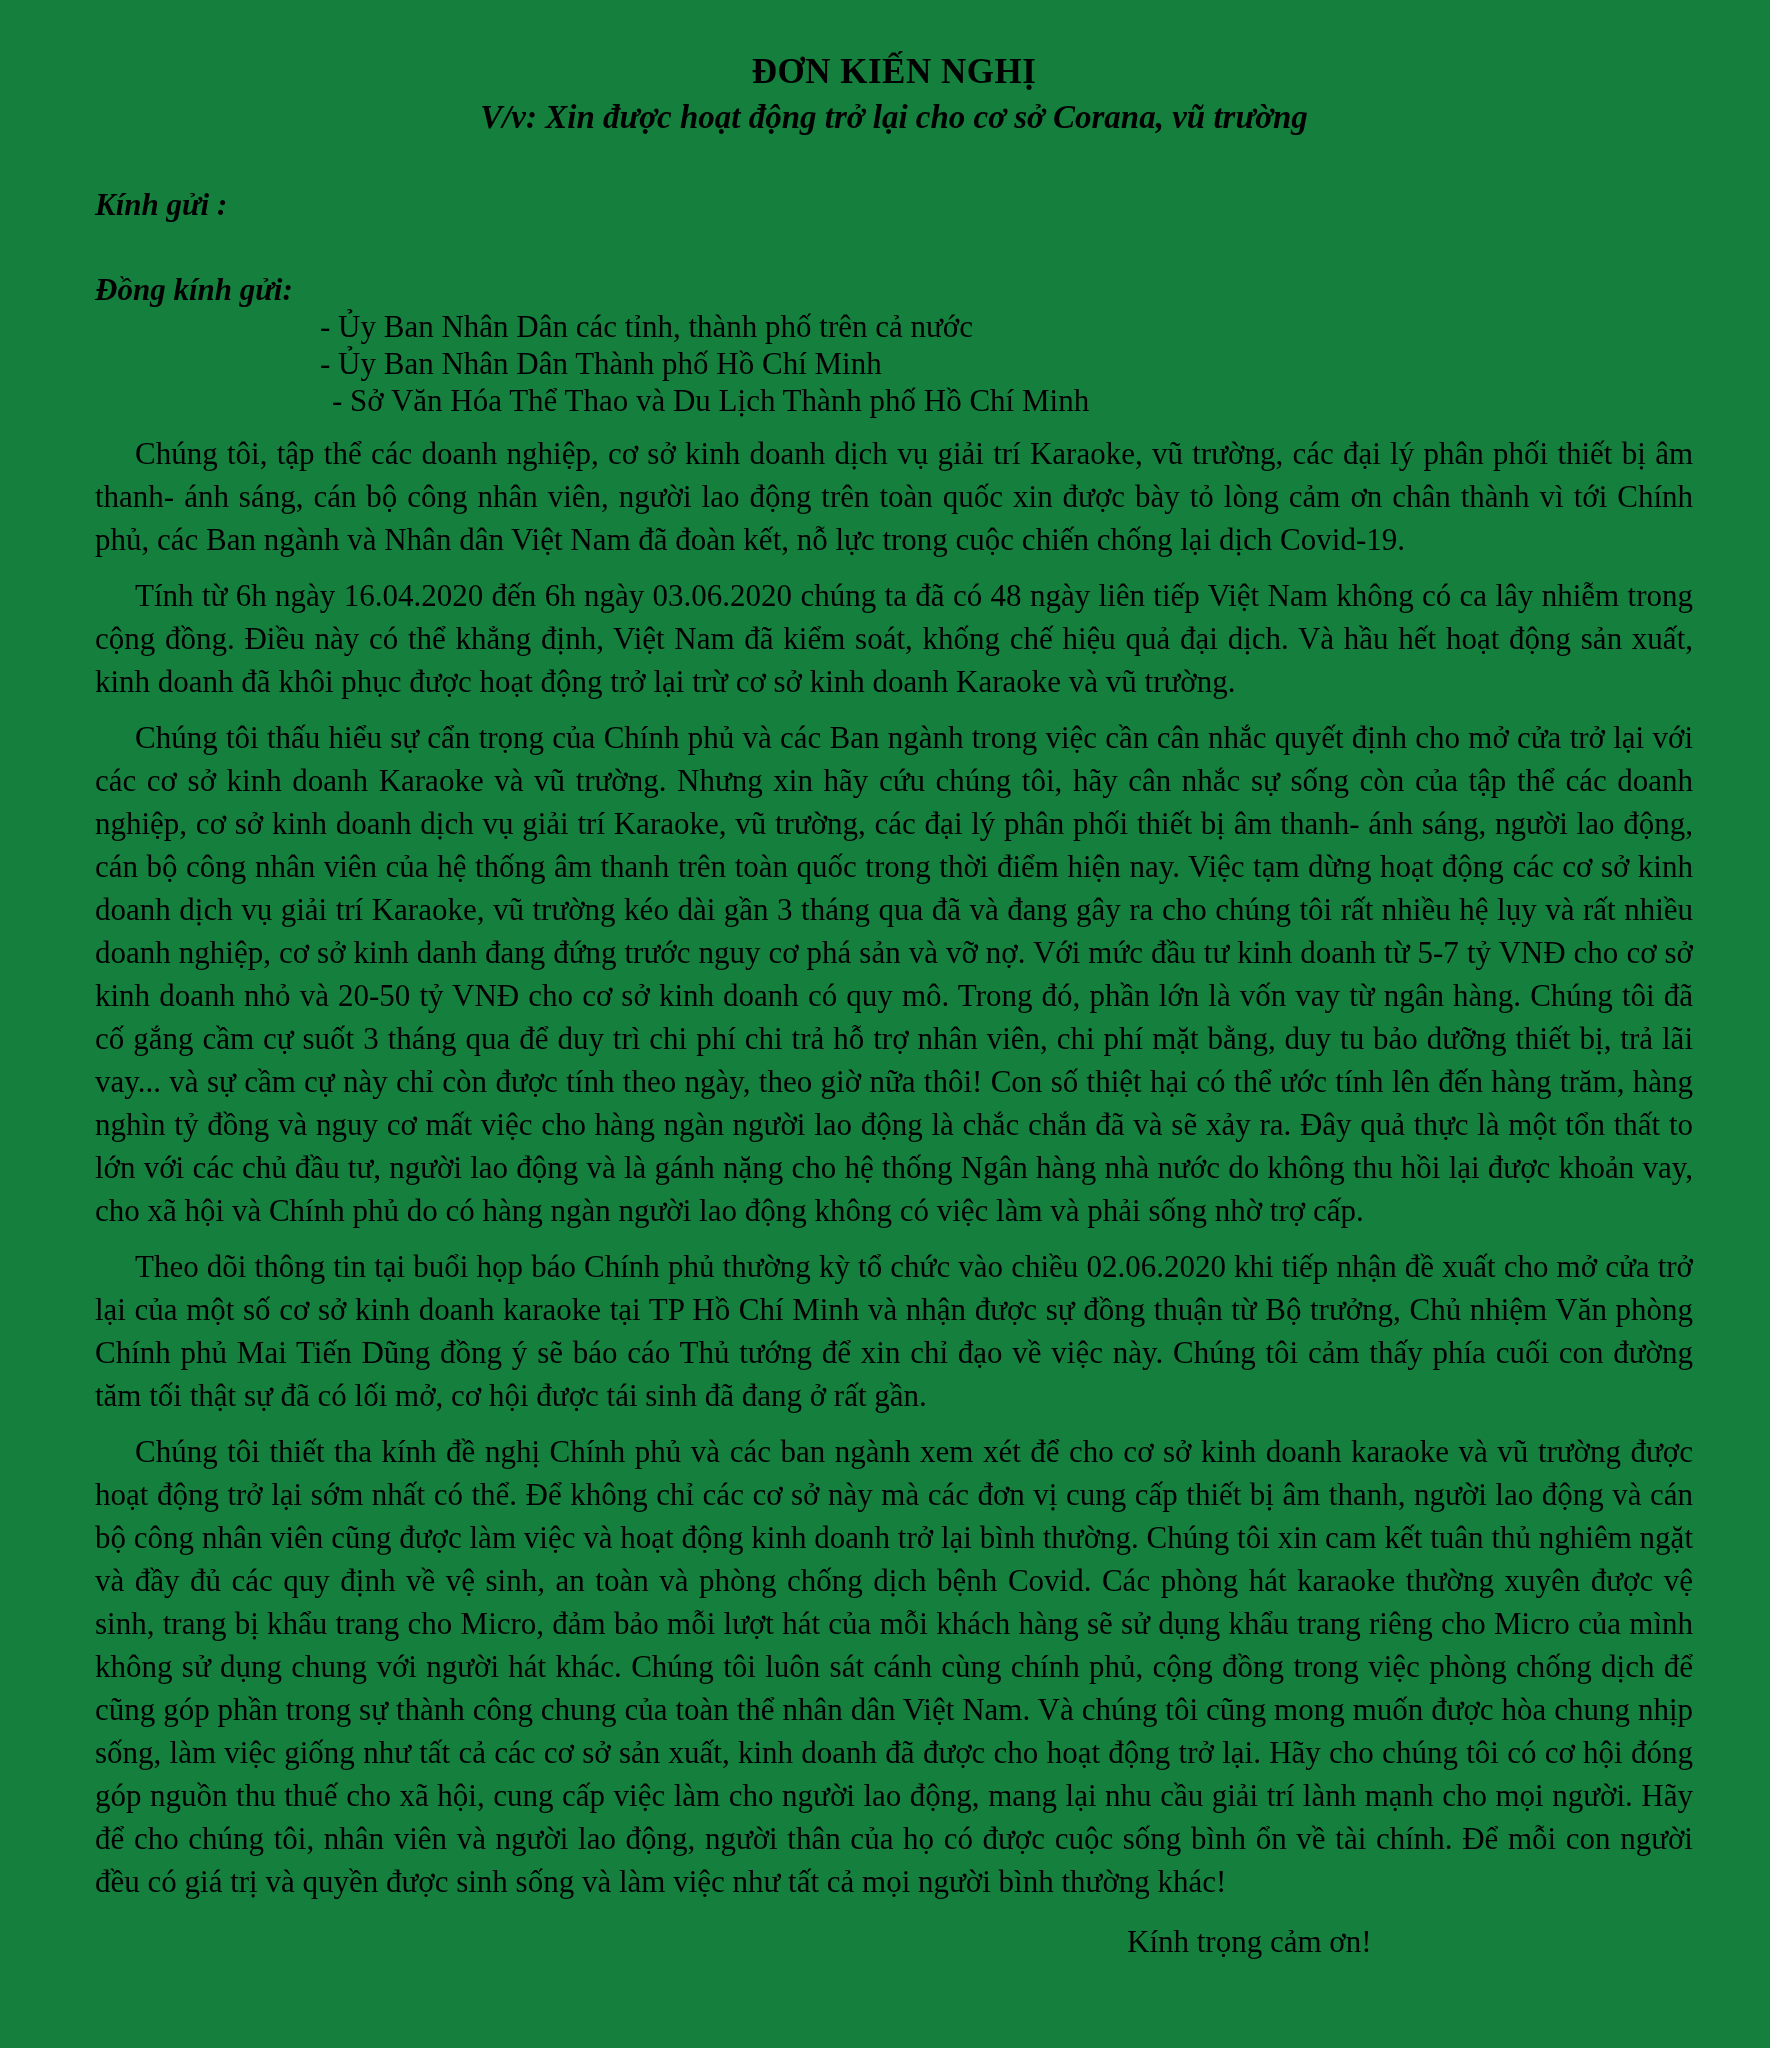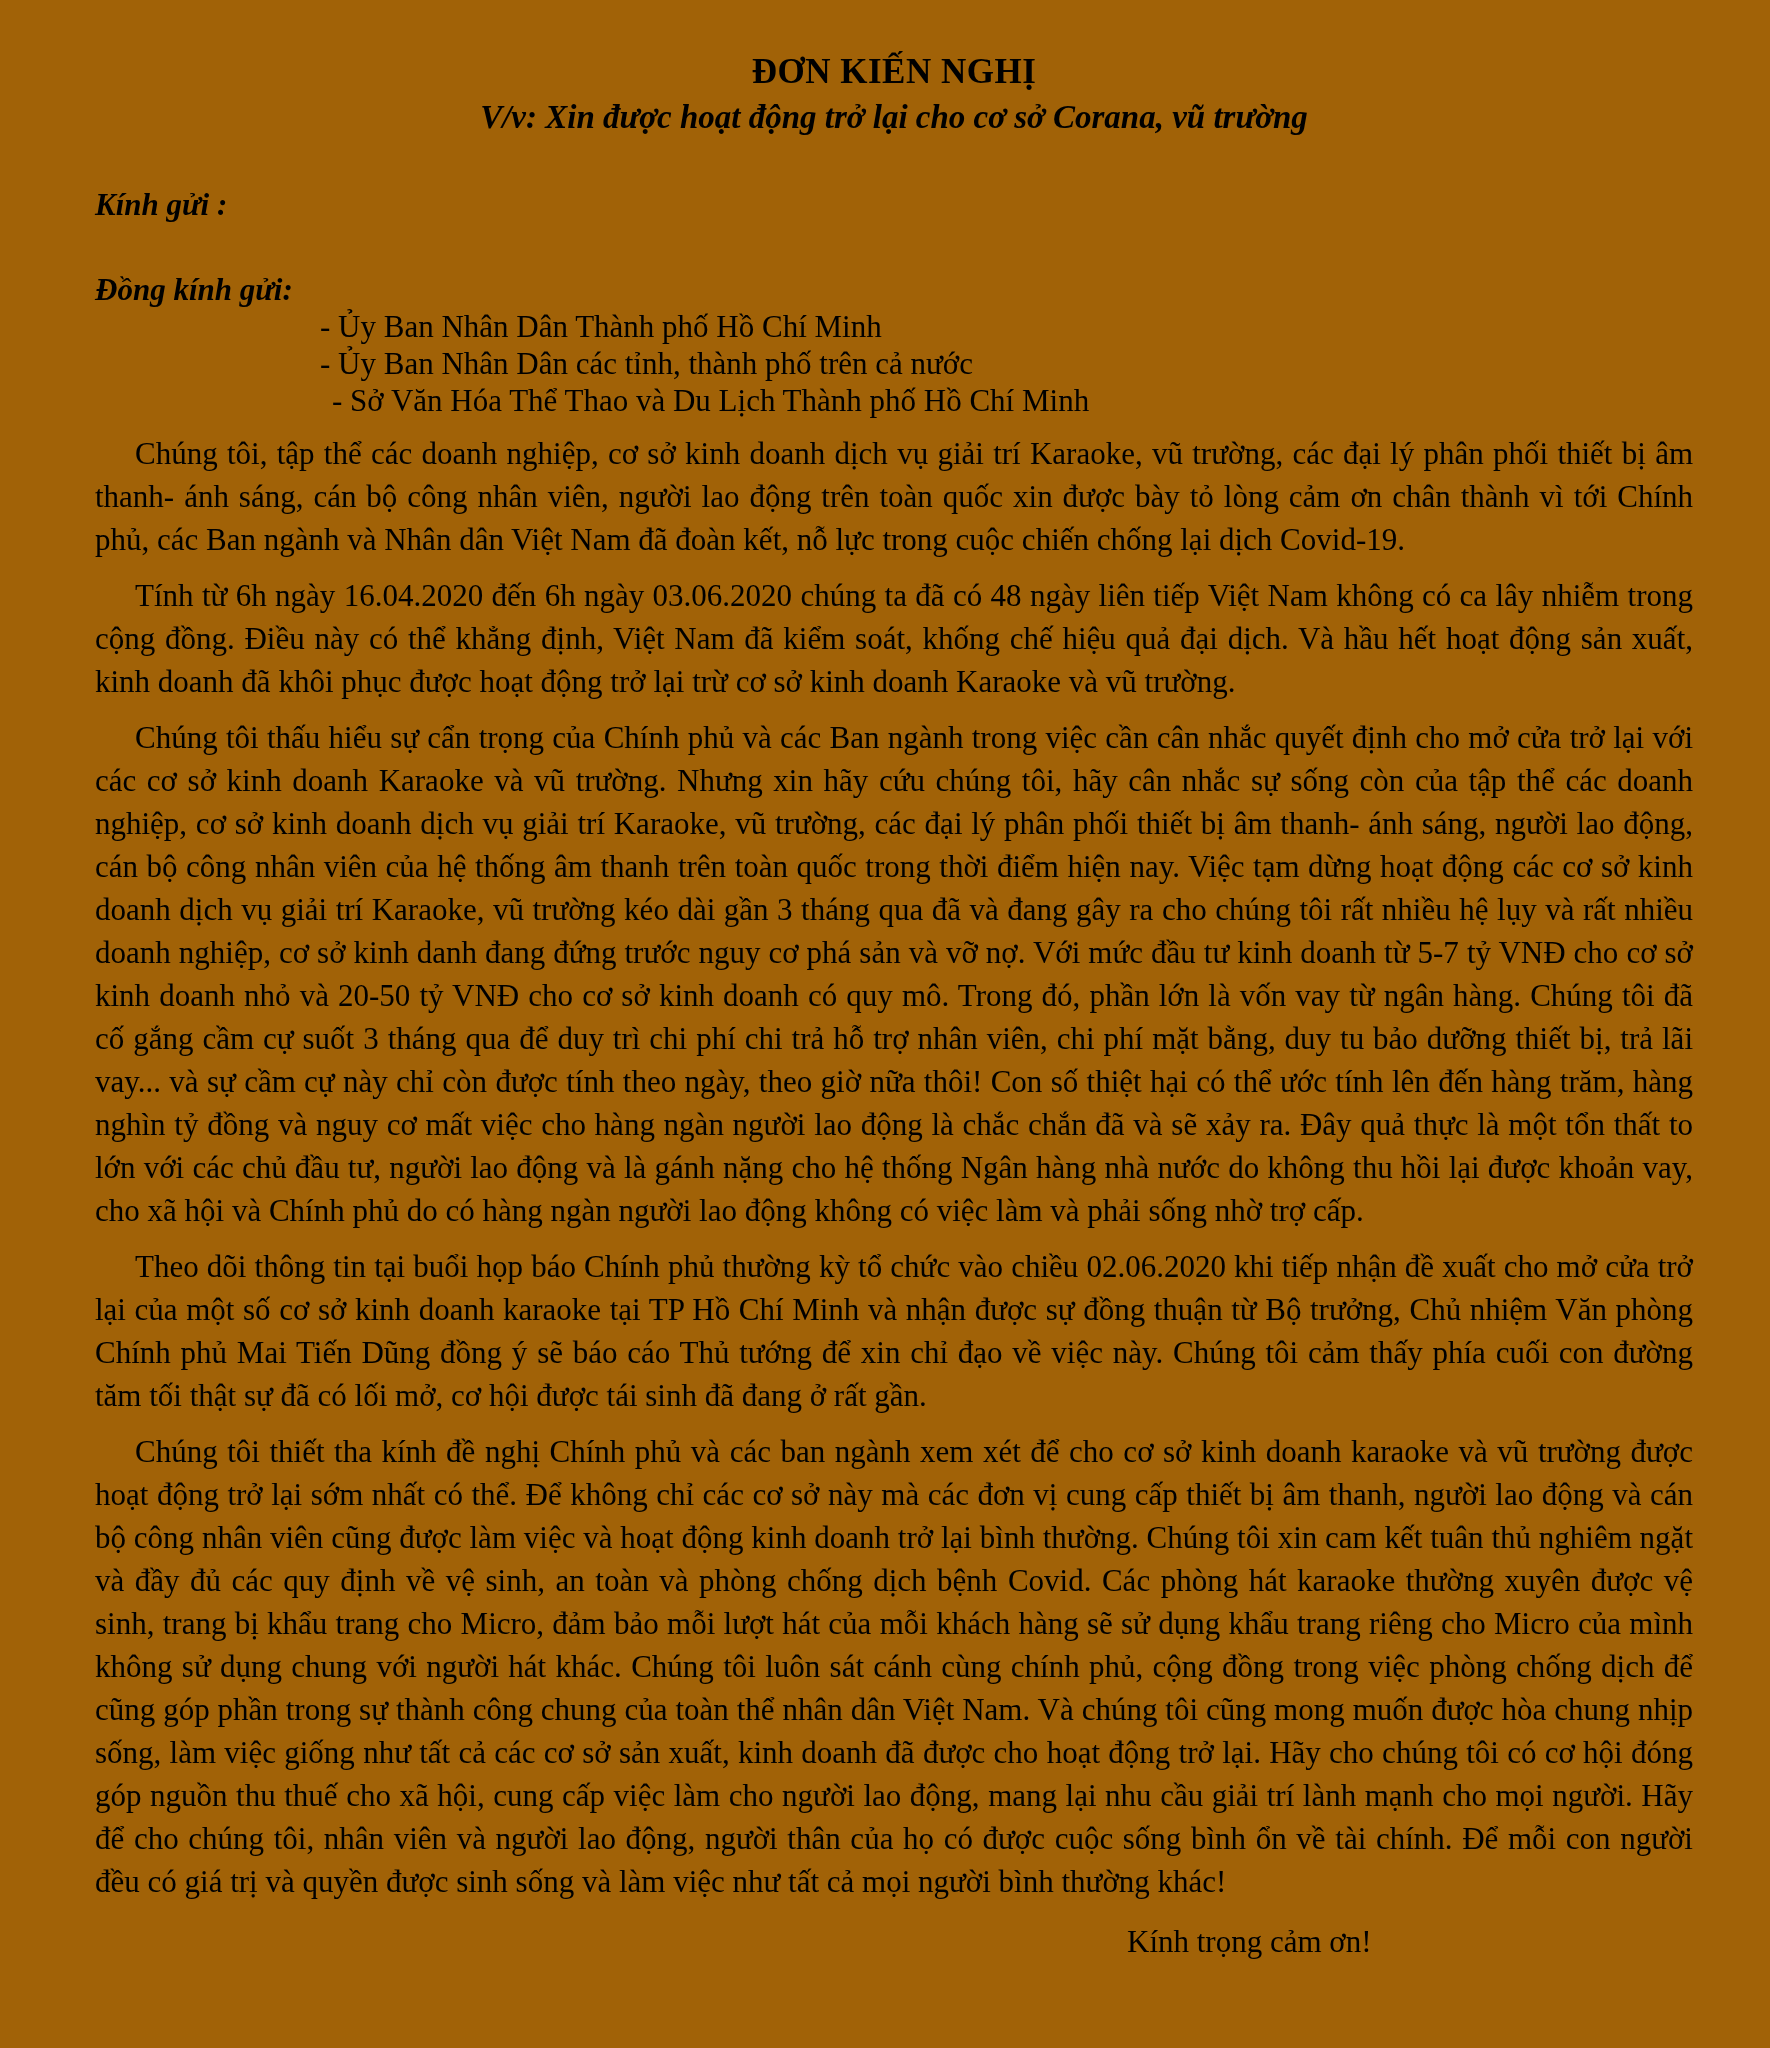--- a/index.html
+++ b/index.html
@@ -3,21 +3,21 @@
 <meta charset="utf-8">
 <style>
   html, body { margin: 0; padding: 0; background: #e8e8e8; }
   .page {
     position: relative;
     width: 1770px;
     height: 2048px;
     box-sizing: border-box;
     margin: 0 auto;
     padding: 50px 77px 20px 95px;
-    background: #a16207;
+    background: #15803d;
     color: #000000;
     font-family: "Liberation Serif", "DejaVu Serif", serif;
     overflow: hidden;
   }
   .title {
     margin: 0;
     font-size: 35px;
     line-height: 44px;
     font-weight: 700;
     text-align: center;
@@ -74,23 +74,23 @@
 
     <div class="addr-row">
       <span class="addr-label">Kính gửi :</span>
     </div>
 
 
     <div class="addr-row">
       <span class="addr-label">Đồng kính gửi:</span>
     </div>
 
+    <div class="cc-item">- Ủy Ban Nhân Dân các tỉnh, thành phố trên cả nước</div>
+
     <div class="cc-item">- Ủy Ban Nhân Dân Thành phố Hồ Chí Minh</div>
-
-    <div class="cc-item">- Ủy Ban Nhân Dân các tỉnh, thành phố trên cả nước</div>
 
     <div class="cc-item cc-item-more">- Sở Văn Hóa Thể Thao và Du Lịch Thành phố Hồ Chí Minh</div>
 
   </div>
 
   <p class="para" style="">Chúng tôi, tập thể các doanh nghiệp, cơ sở kinh doanh dịch vụ giải trí Karaoke, vũ trường, các đại lý phân phối thiết bị âm thanh- ánh sáng, cán bộ công nhân viên, người lao động trên toàn quốc xin được bày tỏ lòng cảm ơn chân thành vì tới Chính phủ, các Ban ngành và Nhân dân Việt Nam đã đoàn kết, nỗ lực trong cuộc chiến chống lại dịch Covid-19.</p>
 
   <p class="para">Tính từ 6h ngày 16.04.2020 đến 6h ngày 03.06.2020 chúng ta đã có 48 ngày liên tiếp Việt Nam không có ca lây nhiễm trong cộng đồng. Điều này có thể khẳng định, Việt Nam đã kiểm soát, khống chế hiệu quả đại dịch. Và hầu hết hoạt động sản xuất, kinh doanh đã khôi phục được hoạt động trở lại trừ cơ sở kinh doanh Karaoke và vũ trường.</p>
 
   <p class="para">Chúng tôi thấu hiểu sự cẩn trọng của Chính phủ và các Ban ngành trong việc cần cân nhắc quyết định cho mở cửa trở lại với các cơ sở kinh doanh Karaoke và vũ trường. Nhưng xin hãy cứu chúng tôi, hãy cân nhắc sự sống còn của tập thể các doanh nghiệp, cơ sở kinh doanh dịch vụ giải trí Karaoke, vũ trường, các đại lý phân phối thiết bị âm thanh- ánh sáng, người lao động, cán bộ công nhân viên của hệ thống âm thanh trên toàn quốc trong thời điểm hiện nay. Việc tạm dừng hoạt động các cơ sở kinh doanh dịch vụ giải trí Karaoke, vũ trường kéo dài gần 3 tháng qua đã và đang gây ra cho chúng tôi rất nhiều hệ lụy và rất nhiều doanh nghiệp, cơ sở kinh danh đang đứng trước nguy cơ phá sản và vỡ nợ. Với mức đầu tư kinh doanh từ 5-7 tỷ VNĐ cho cơ sở kinh doanh nhỏ và 20-50 tỷ VNĐ cho cơ sở kinh doanh có quy mô. Trong đó, phần lớn là vốn vay từ ngân hàng. Chúng tôi đã cố gắng cầm cự suốt 3 tháng qua để duy trì chi phí chi trả hỗ trợ nhân viên, chi phí mặt bằng, duy tu bảo dưỡng thiết bị, trả lãi vay... và sự cầm cự này chỉ còn được tính theo ngày, theo giờ nữa thôi! Con số thiệt hại có thể ước tính lên đến hàng trăm, hàng nghìn tỷ đồng và nguy cơ mất việc cho hàng ngàn người lao động là chắc chắn đã và sẽ xảy ra. Đây quả thực là một tổn thất to lớn với các chủ đầu tư, người lao động và là gánh nặng cho hệ thống Ngân hàng nhà nước do không thu hồi lại được khoản vay, cho xã hội và Chính phủ do có hàng ngàn người lao động không có việc làm và phải sống nhờ trợ cấp.</p>

